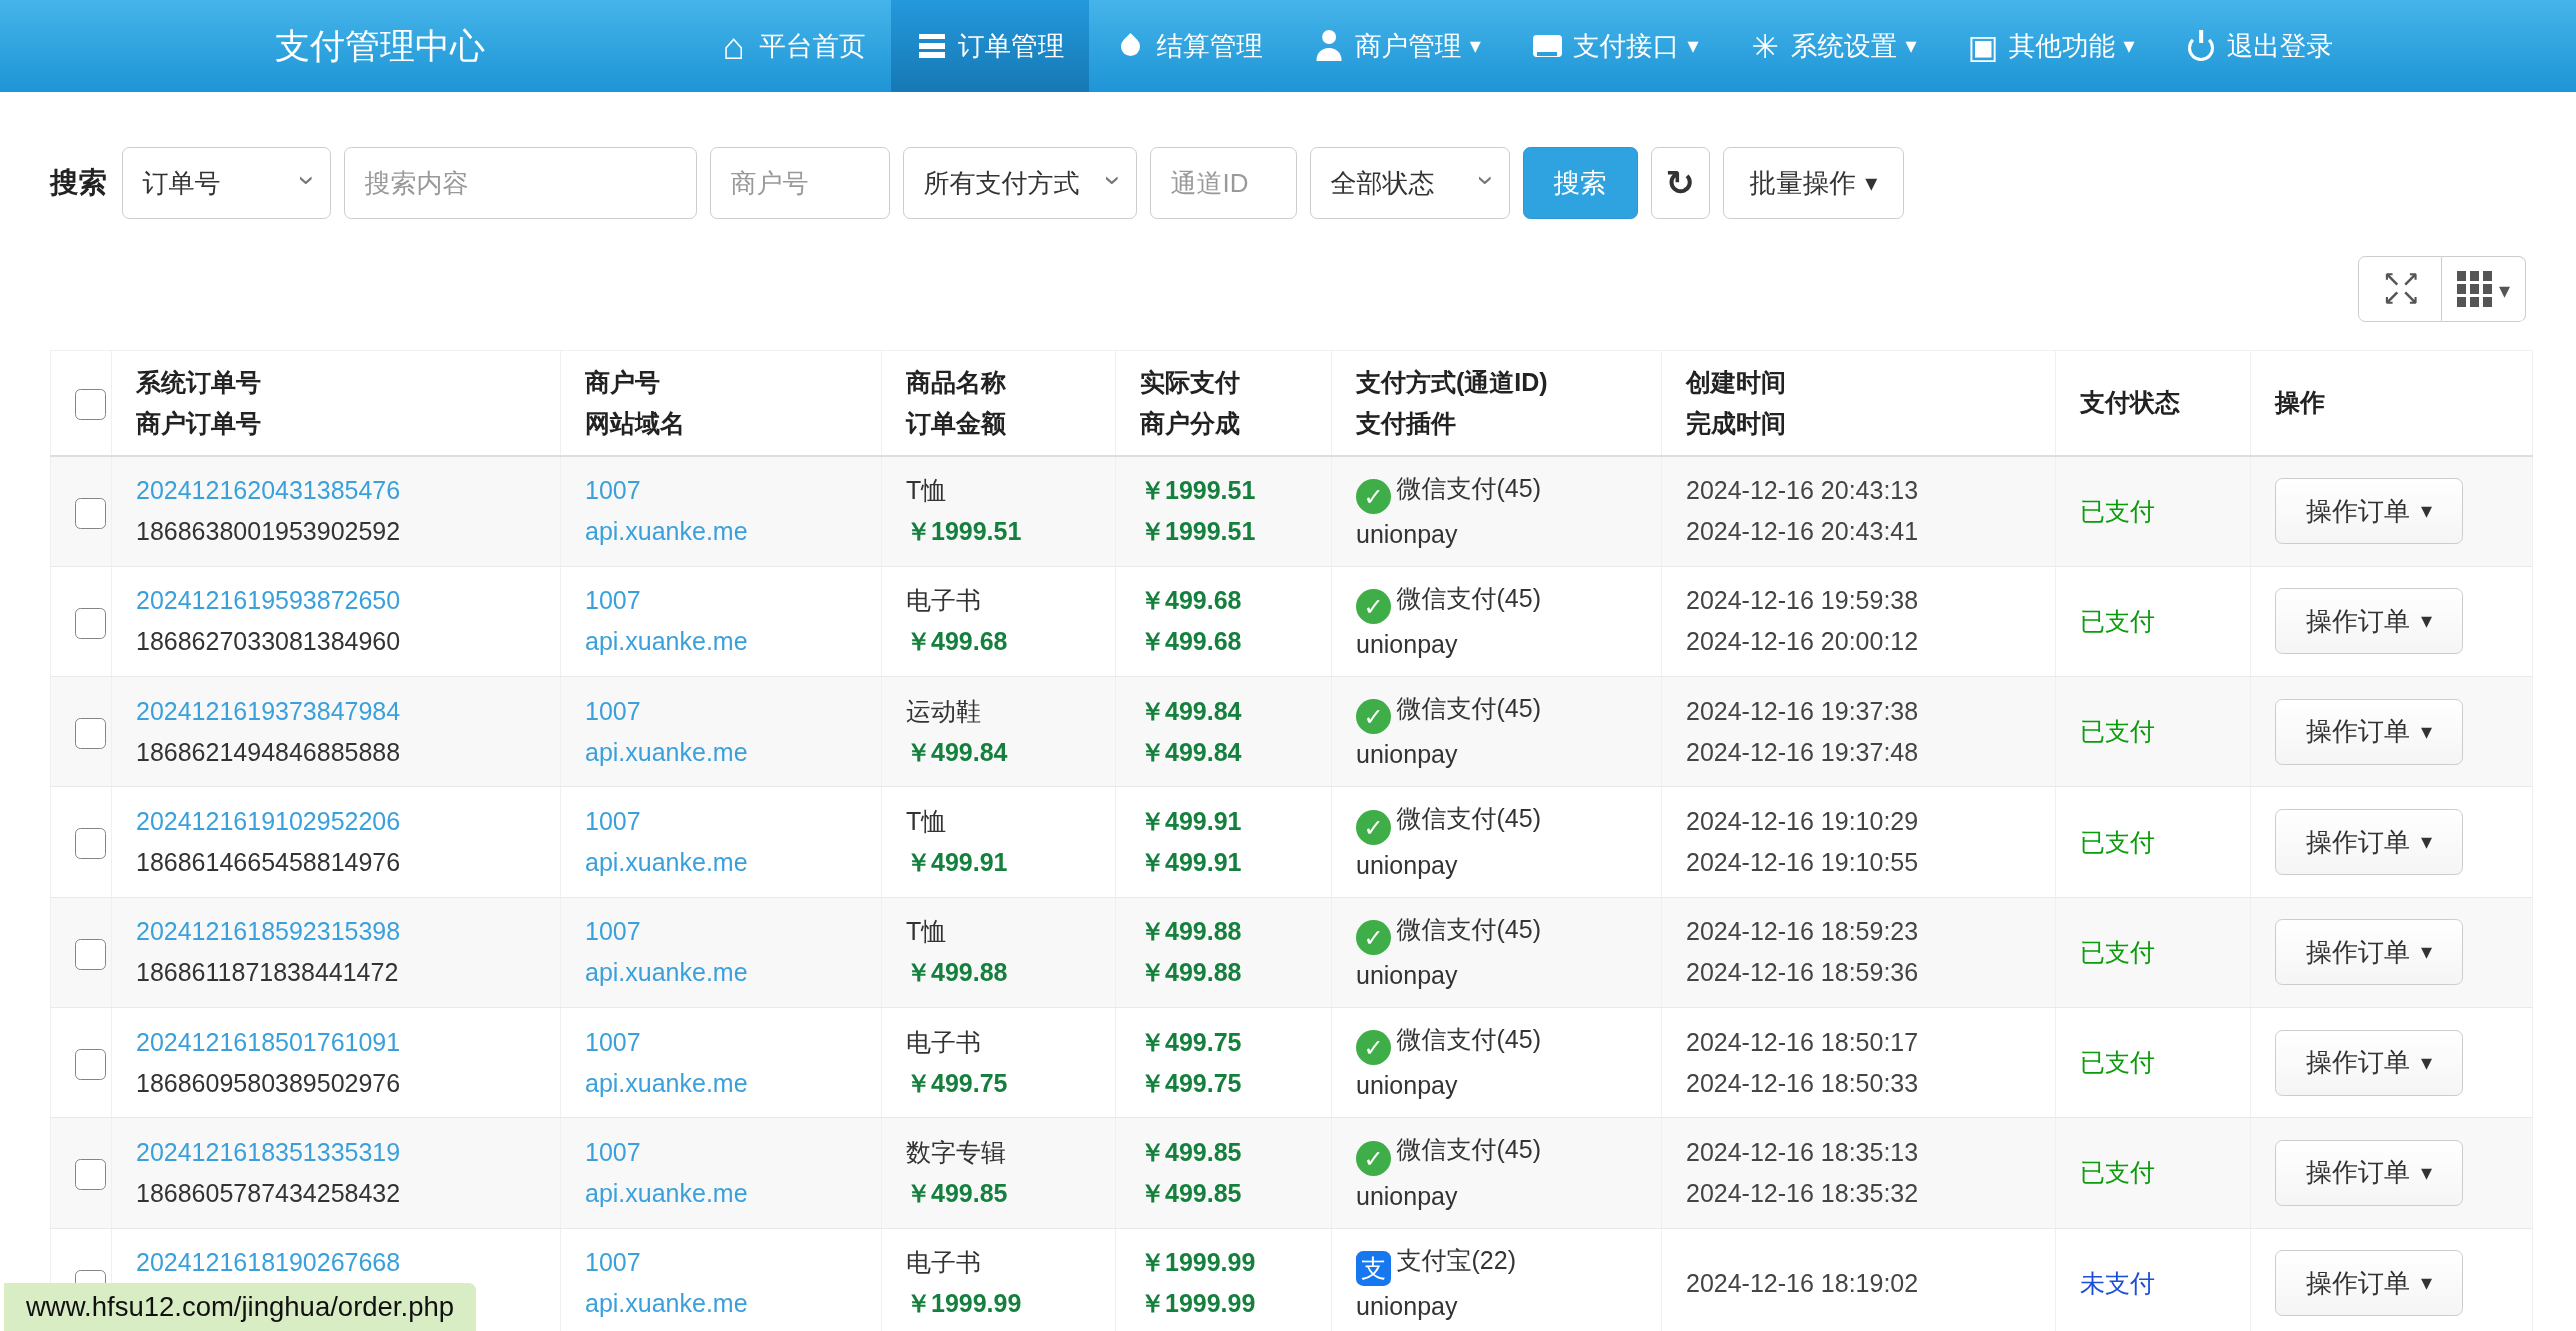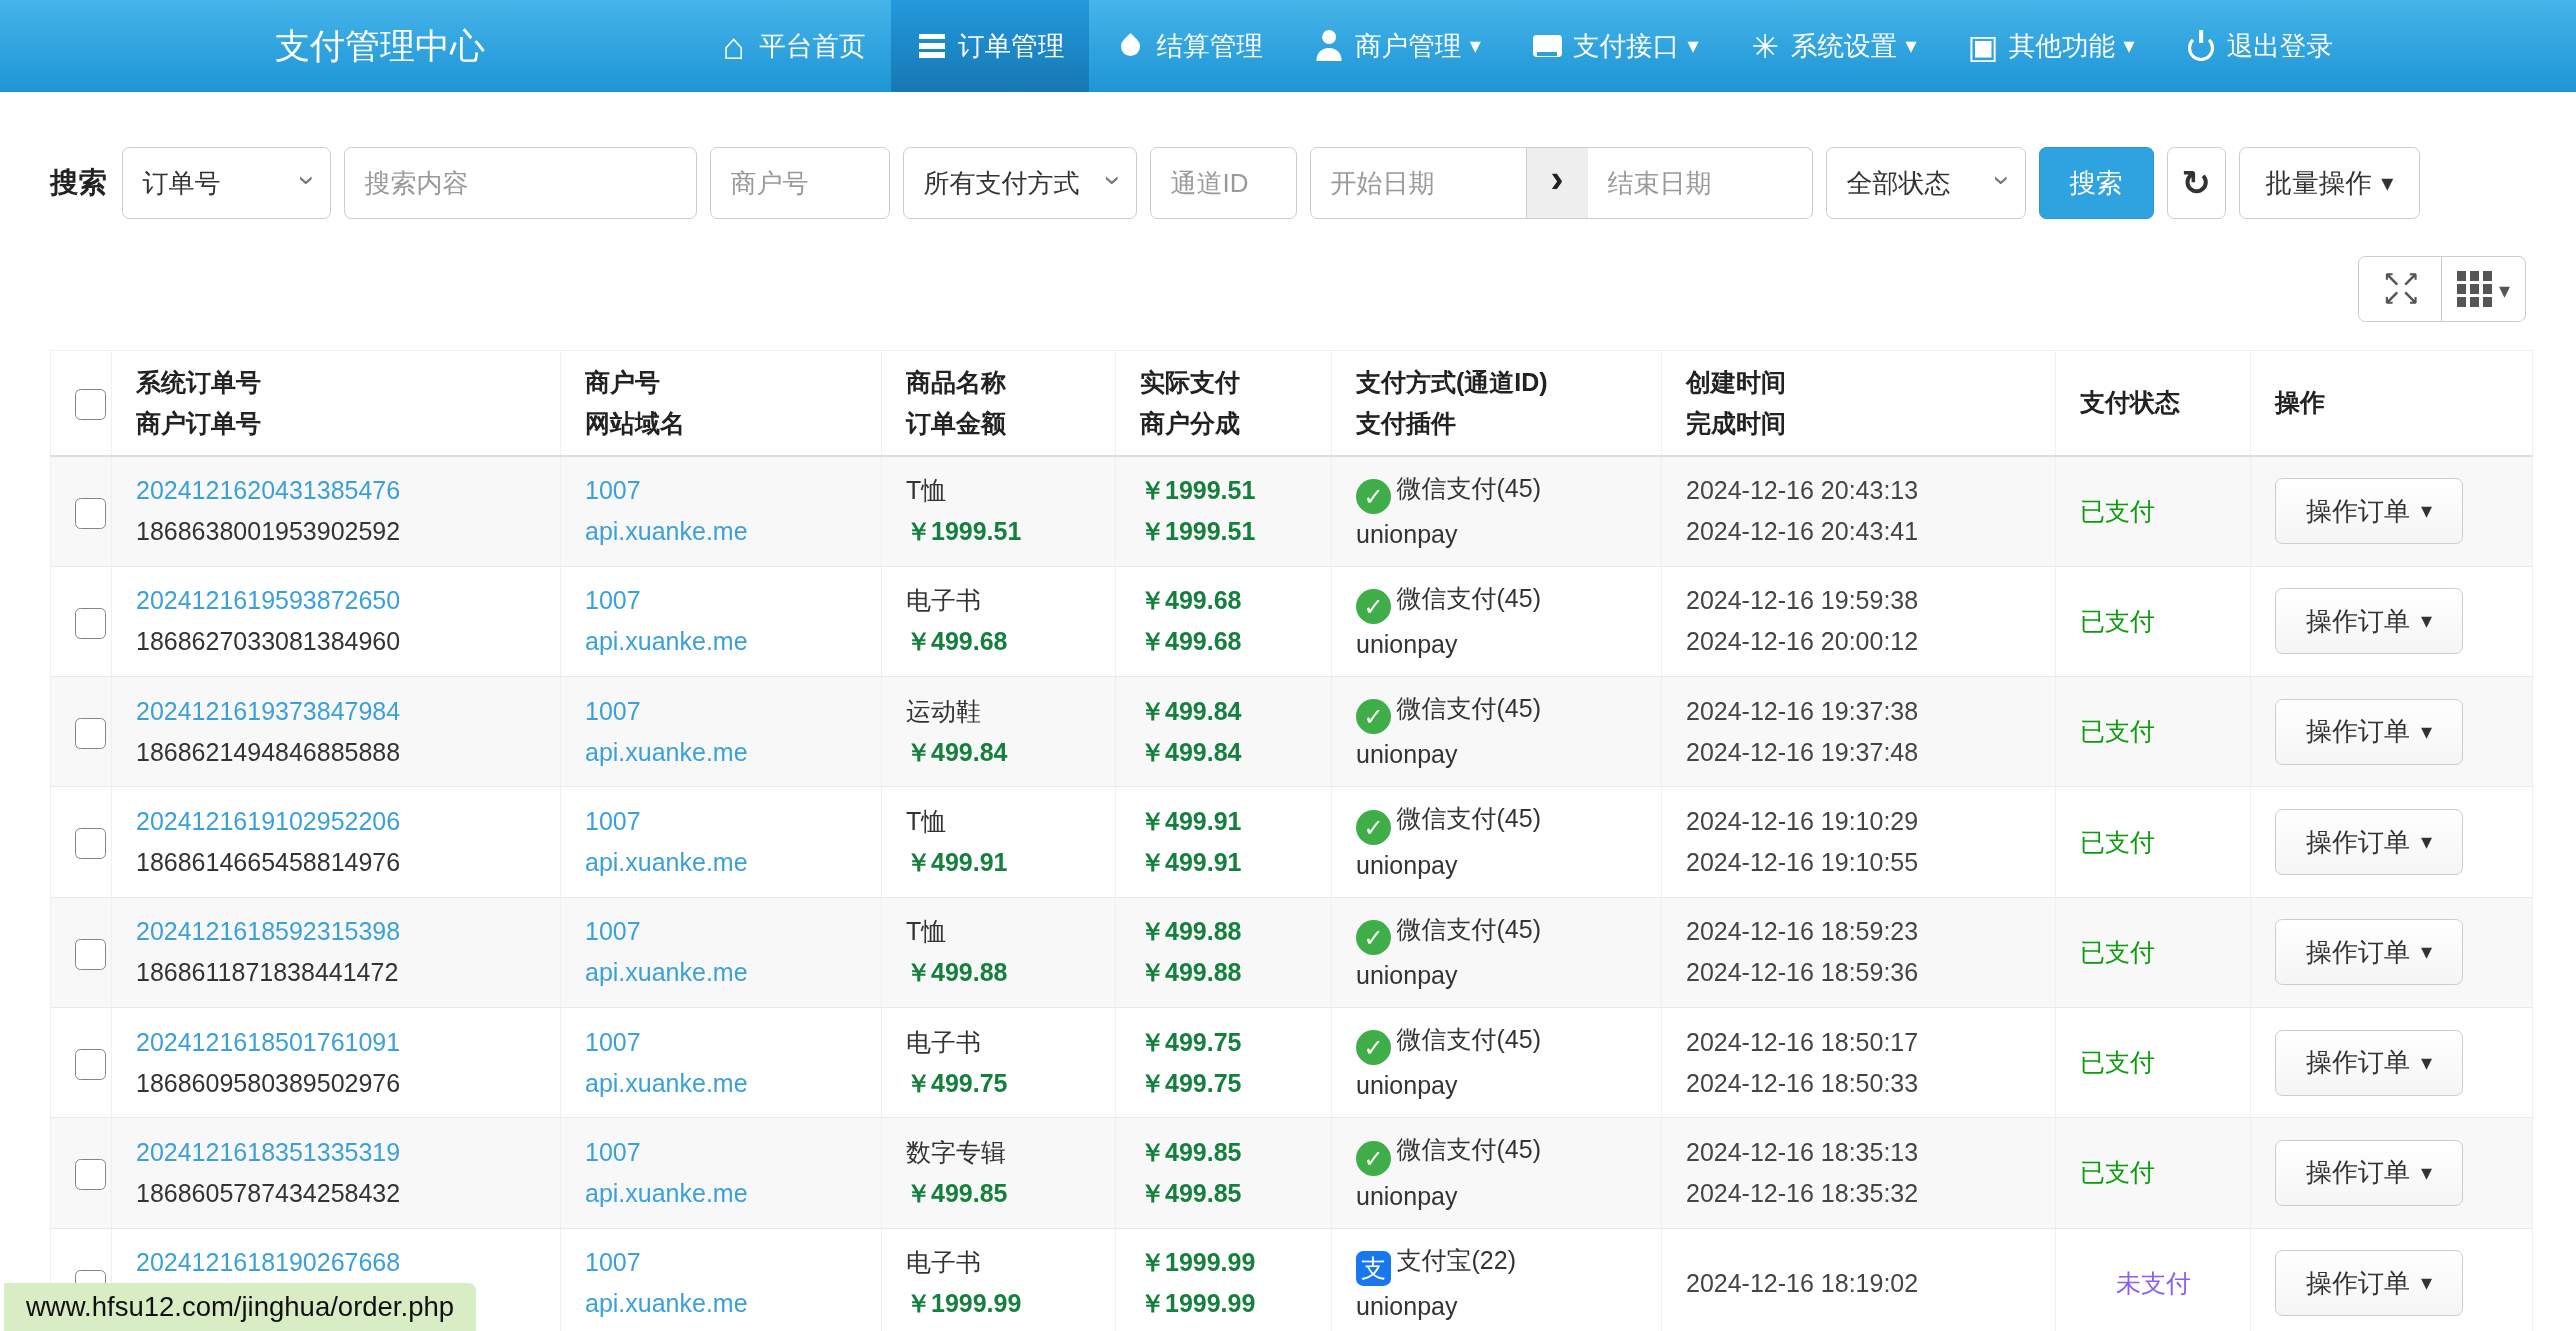--- a/index.html
+++ b/index.html
@@ -95,21 +95,21 @@
   .o-line { position:relative; }
   .frag { position:absolute; left:326px; top:0; color:#3aa0db; }
   .payicon { display:inline-flex; width:35px; height:35px; border-radius:50%;
     color:#fff; align-items:center; justify-content:center; margin-right:5.5px;
     vertical-align:-8.3px; }
   .payicon.wechat { background:#3fae49; }
   .payicon.wechat::after { content:"✓"; font-size:24px; font-weight:bold; }
   .payicon.alipay { background:#1677ee; border-radius:7.3px; }
   .payicon.alipay::after { content:"支"; font-size:25px; }
   .status.paid { color:#0a9c0a; }
-  .status.unpaid { color:#8b5cf6;margin-left:36px; }
+  .status.unpaid { color:#1d4ed8; }
   .btn-action { width:188px; height:66px; border:1.8px solid #ccc; border-radius:7.3px;
     background:linear-gradient(#fff,#f5f5f5); font-size:26px; color:#333;
     font-family:inherit; cursor:pointer; display:flex; align-items:center;
     justify-content:center; }
   .btn-action::after { content:"▾"; margin-left:11px; font-size:22px; }
 
   
   .statusbar { position:fixed; left:4px; bottom:0; height:48px; background:#d9edc5;
     border-radius:0 7.3px 0 0; padding:0 22px; display:flex; align-items:center;
     font-size:27.5px; color:#111; z-index:50; }
@@ -178,25 +178,20 @@
     <span class="search-label">搜索</span>
     <div class="ctl sel" style="width:209px">
       <span>订单号</span>
     </div>
     <input class="ctl" style="width: 353px;" placeholder="搜索内容">
     <input class="ctl" style="width: 180px;" placeholder="商户号">
     <div class="ctl sel" style="width:234px">
       <span>所有支付方式</span>
     </div>
     <input class="ctl" style="width: 147px;" placeholder="通道ID">
-    <div class="date-group">
-      <input class="ctl" style="width: 217px;" placeholder="开始日期">
-      <span class="addon"></span>
-      <input class="ctl" style="width: 225px;" placeholder="结束日期">
-    </div>
     <div class="ctl sel" style="width:200px">
       <span>全部状态</span>
     </div>
     <button class="btn btn-search">搜索</button>
     <button class="btn btn-refresh">↻</button>
     <button class="btn btn-bulk">批量操作</button>
   </div>
 
   <div class="toolbar-row">
     <div class="tbtn">

